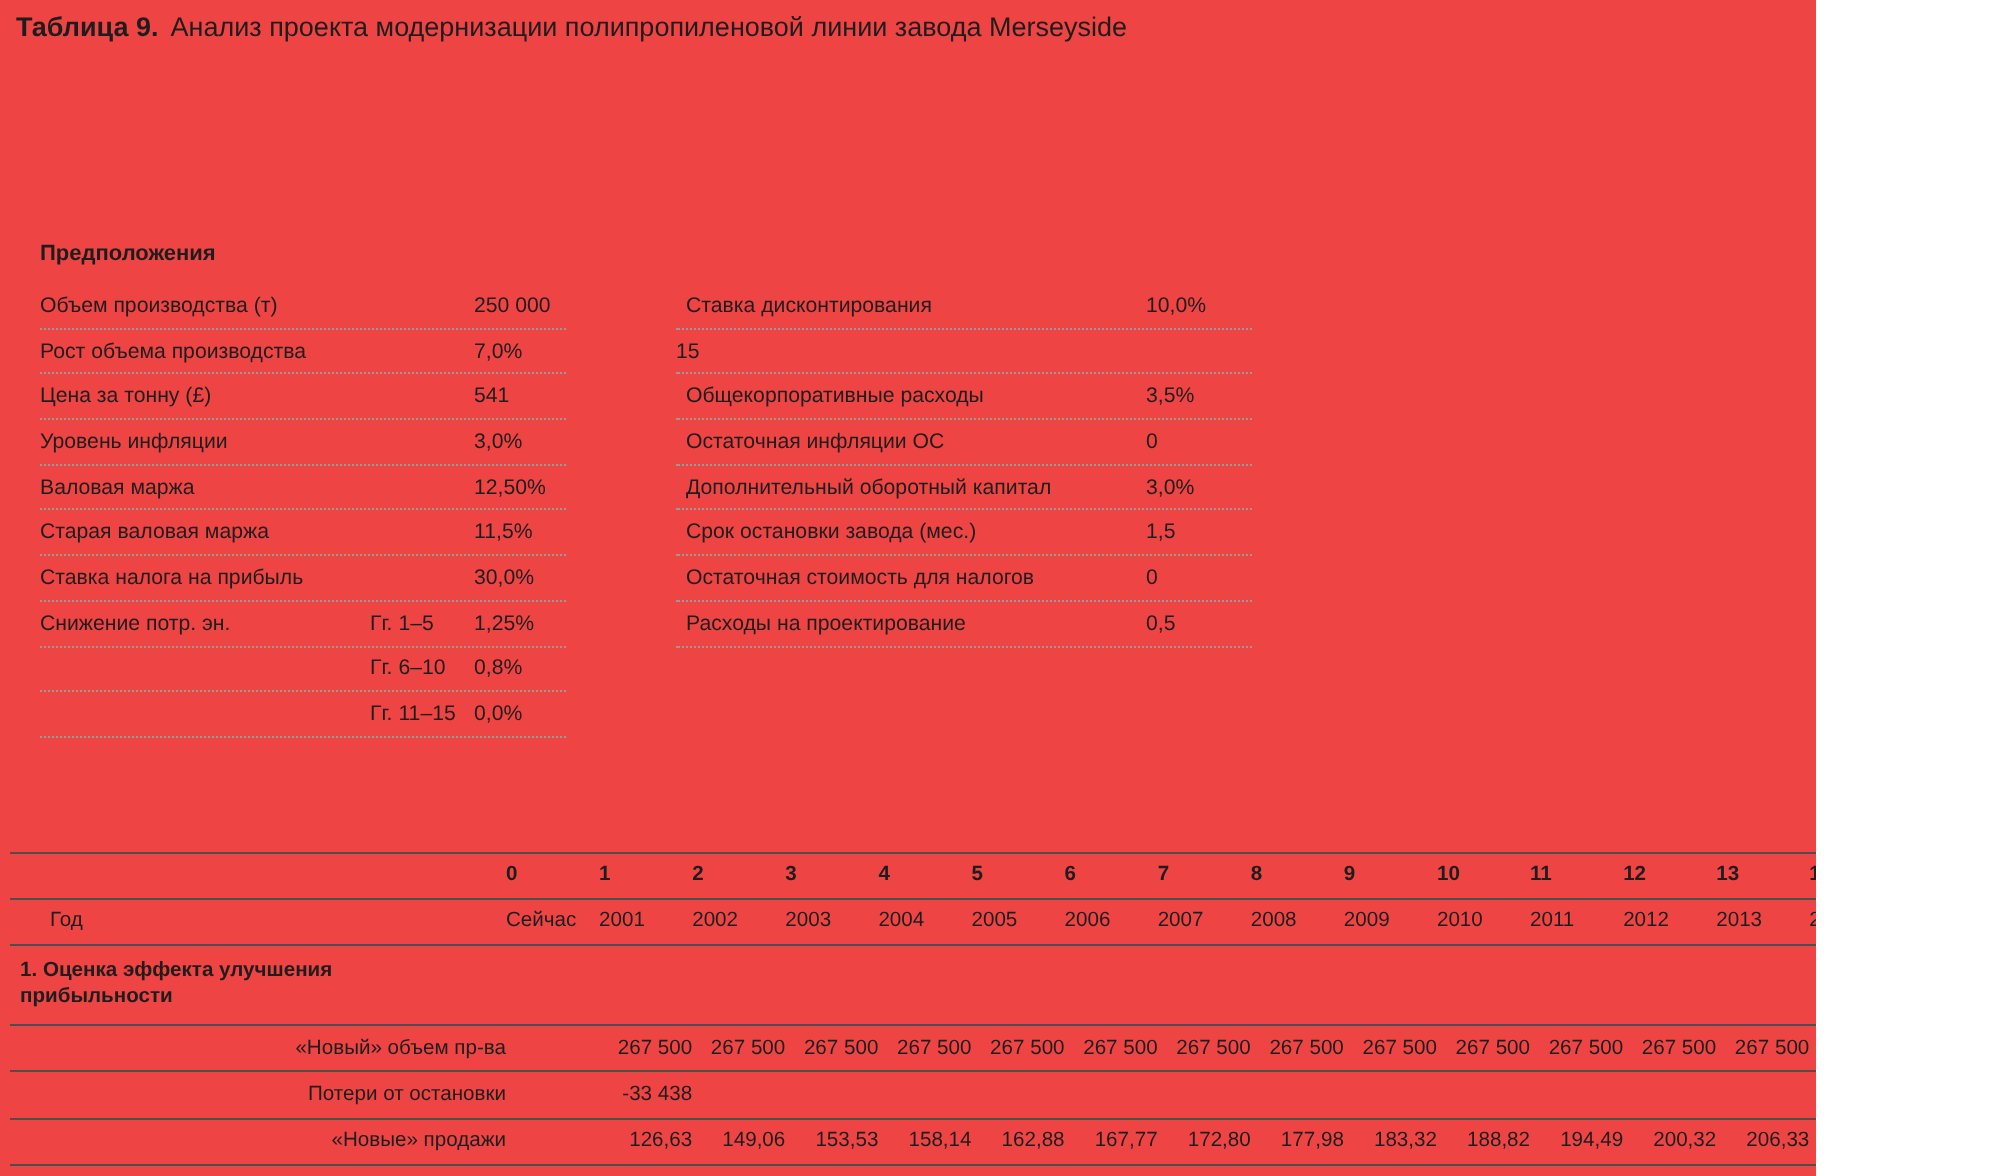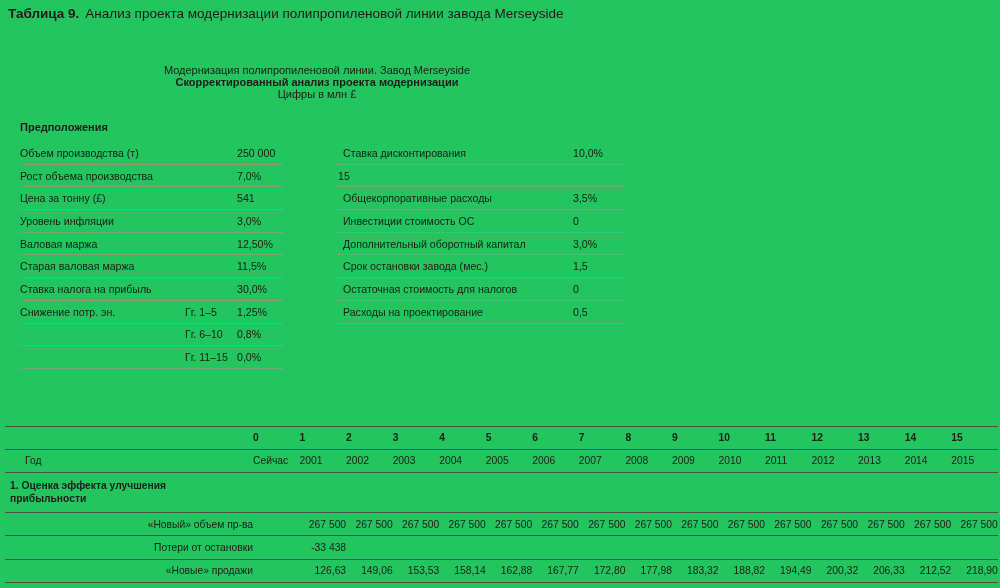--- a/index.html
+++ b/index.html
@@ -1,17 +1,17 @@
 <!DOCTYPE html>
 <html><head>
 <meta charset="utf-8">
 <style>
   html,body{margin:0;padding:0;background:#ffffff;}
   .canvas{
-    position:relative;width:1000px;height:588px;background:#22c55e;
+    position:relative;width:908px;height:588px;background:#ef4444;
     font-family:"Liberation Sans","DejaVu Sans",sans-serif;
     color:#1d1d1d;overflow:hidden;
   }
   .b{font-weight:bold;}
 
   
   .doc-title{position:absolute;left:8px;top:6px;font-size:13.5px;white-space:nowrap;}
   .doc-title .num{font-weight:bold;margin-right:6px;}
 
   
@@ -45,25 +45,20 @@
 </style>
 </head>
 <body>
 
 <div class="canvas">
 
   <div class="doc-title">
     <span class="num">Таблица 9.</span><span>Анализ проекта модернизации полипропиленовой линии завода Merseyside</span>
   </div>
 
-  <div class="subtitle">
-    <div>Модернизация полипропиленовой линии. Завод Merseyside</div>
-    <div class="b">Скорректированный анализ проекта модернизации</div>
-    <div>Цифры в млн £</div>
-  </div>
 
   <div class="assump-heading">Предположения</div>
 
   <div class="assump" id="assump-left">
       <div class="arow three">
         <span class="a-label">Объем производства (т)</span>
         <span class="a-sub"></span>
         <span class="a-value">250 000</span>
       </div>
       <div class="arow three">
@@ -118,21 +113,21 @@
         <span class="a-value">10,0%</span>
       </div>
       <div class="arow two">
         <span class="a-value">15</span>
       </div>
       <div class="arow two">
         <span class="a-label">Общекорпоративные расходы</span>
         <span class="a-value">3,5%</span>
       </div>
       <div class="arow two">
-        <span class="a-label">Инвестиции стоимость ОС</span>
+        <span class="a-label">Остаточная инфляции ОС</span>
         <span class="a-value">0</span>
       </div>
       <div class="arow two">
         <span class="a-label">Дополнительный оборотный капитал</span>
         <span class="a-value">3,0%</span>
       </div>
       <div class="arow two">
         <span class="a-label">Срок остановки завода (мес.)</span>
         <span class="a-value">1,5</span>
       </div>

